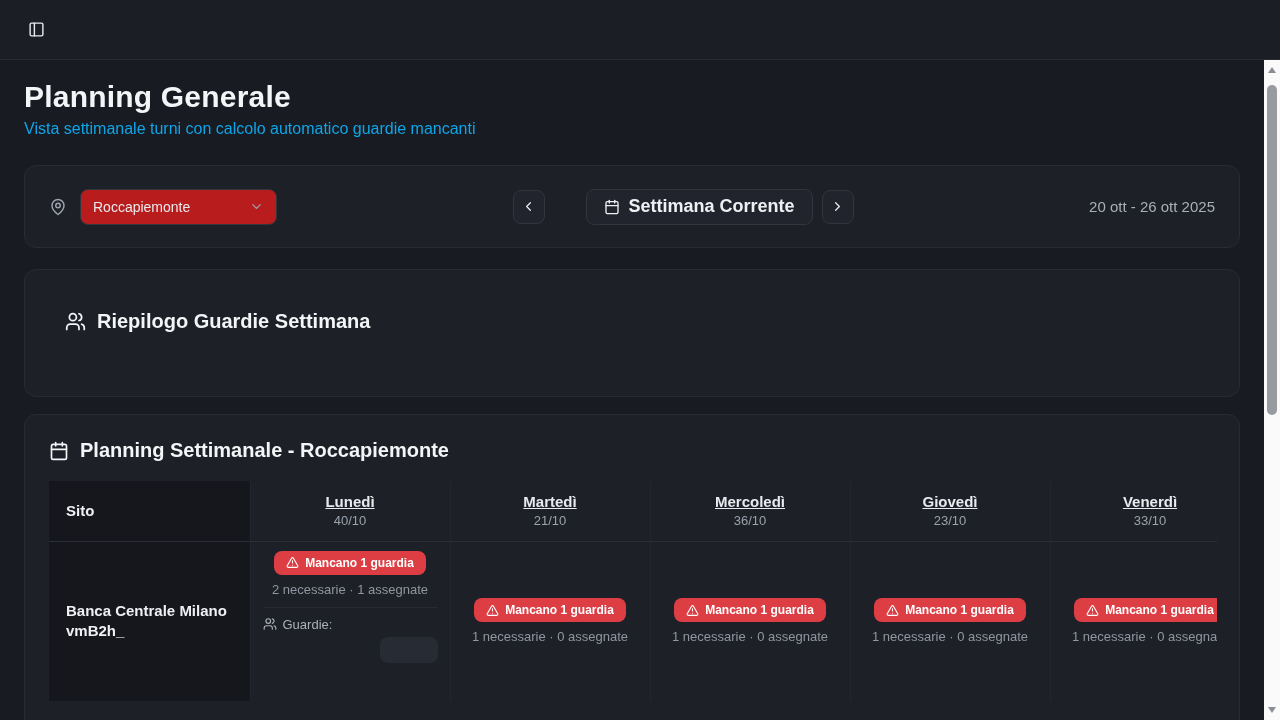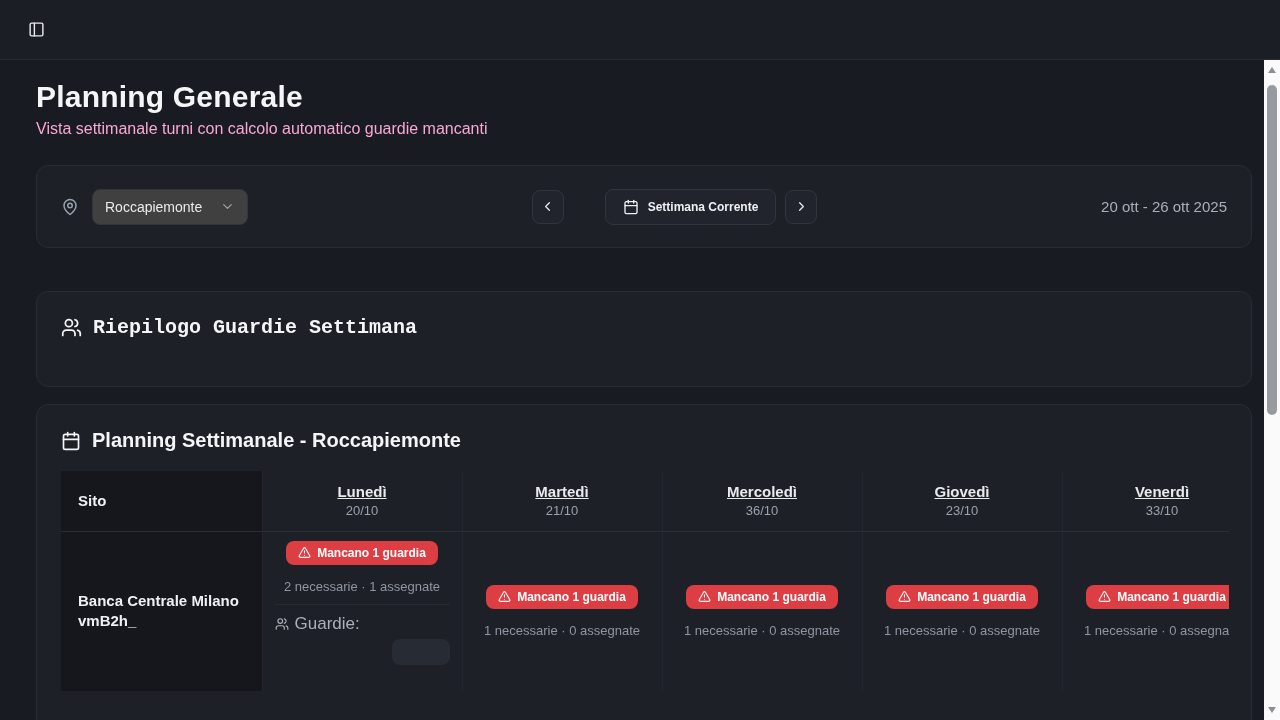--- a/index.html
+++ b/index.html
@@ -10,49 +10,49 @@
   }
   
   .topbar {
     height:60px; width:1280px; background:#1b1e25;
     border-bottom:1px solid #272b33; display:flex; align-items:center; padding:0 22px;
   }
   .icon-btn { width:28px; height:28px; display:flex; align-items:center; justify-content:center;
     background:transparent; border:none; cursor:pointer; border-radius:6px; }
   svg { display:block; }
   
-  .viewport { position:absolute; top:60px; left:12px; width:1264px; bottom:0; overflow:hidden; }
+  .viewport { position:absolute; top:60px; left:0; width:1264px; bottom:0; overflow:hidden; }
   .content { padding:20px 24px 0 24px; }
   
   .page-title { font-size:30px; font-weight:bold; color:#f3f5f7; letter-spacing:.2px; }
-  .page-subtitle { margin-top:6px; font-size:16px; color:#f9a8d4; }
+  .page-subtitle { margin-top:6px; font-size:16px; color:#0ea5e9; }
   
   .card {
     background:#1d2027; border:1px solid #272b33; border-radius:12px;
   }
   .toolbar-card { margin-top:27px; height:83px; display:flex; align-items:center; padding:0 24px; }
   .toolbar-left { display:flex; align-items:center; gap:13px; }
   .select {
-    width:156px; height:36px; background:#404040; border:1px solid #30353e; border-radius:8px;
+    width:197px; height:36px; background:#b91c1c; border:1px solid #30353e; border-radius:8px;
     display:flex; align-items:center; justify-content:space-between; padding:0 12px;
     font-size:14px; color:#e8eaed; cursor:pointer;
   }
   .toolbar-center { display:flex; align-items:center; gap:9px; margin-left:auto; margin-right:auto; }
   .nav-btn {
     width:32px; height:34px; background:#21242c; border:1px solid #30353e; border-radius:8px;
     display:flex; align-items:center; justify-content:center; cursor:pointer;
   }
   .week-btn {
     height:36px; background:#21242c; border:1px solid #30353e; border-radius:8px;
     display:flex; align-items:center; gap:9px; padding:0 17px; cursor:pointer;
-    font-size:12px; font-weight:bold; color:#eef0f3;margin-left:32px;
+    font-size:18px; font-weight:bold; color:#eef0f3;margin-left:32px;
   }
   .date-range { font-size:15px; color:#a9afb9; }
   
-  .summary-card { margin-top:43px; padding:24px;font-family:Liberation Mono, monospace; }
+  .summary-card { margin-top:21px; padding:40px; }
   .section-title-row { display:flex; align-items:center; gap:11px; }
   .section-title { font-size:20px; font-weight:bold; color:#f3f5f7; }
   .stats-grid { margin-top:23px; display:grid; grid-template-columns:repeat(3,1fr); gap:15px; }
   .stat-card { height:97px; border-radius:10px; display:flex; flex-direction:column;
     align-items:center; justify-content:center; gap:7px; border:1px solid transparent; }
   .stat-blue  { background:#1c2a44; border-color:#2c4166; }
   .stat-green { background:#1b2c25; border-color:#29463a; }
   .stat-red   { background:#2d2127; border-color:#4b2c34; }
   .stat-label { font-size:14px; color:#9aa2ad; }
   .stat-value { font-size:36px; font-weight:bold; line-height:1; }
@@ -70,23 +70,23 @@
   tbody tr { height:160px; }
   .td-site { background:#15171d; padding:0 17px; font-size:15px; font-weight:bold; color:#eef0f3;
     vertical-align:middle; line-height:20px; }
   .td-day { vertical-align:middle; padding:0 12px; }
   .td-day-first { vertical-align:top; padding:9px 12px 0 12px; }
   .shift-badge {
     width:fit-content; margin:0 auto; background:#dc3e44; color:#ffffff;
     font-size:12px; font-weight:bold; border-radius:8px; padding:5px 12px;
     display:flex; align-items:center; gap:6px; white-space:nowrap; cursor:pointer;
   }
-  .shift-detail { margin-top:14px; text-align:center; font-size:13px; color:#8f96a1; white-space:nowrap; }
+  .shift-detail { margin-top:7px; text-align:center; font-size:13px; color:#8f96a1; white-space:nowrap; }
   .cell-divider { margin-top:10px; border-top:1px solid #262a32; }
-  .guards-row { margin-top:9px; display:flex; align-items:center; gap:6px; font-size:17px; color:#aab0b9; }
+  .guards-row { margin-top:9px; display:flex; align-items:center; gap:6px; font-size:13px; color:#aab0b9; }
   .guard-chip { margin-top:5px; margin-left:auto; width:58px; height:26px; background:#272b33; border-radius:8px; }
   
   .scrollbar { position:absolute; top:60px; right:0; width:16px; bottom:0; background:#fafafa; }
   .sb-arrow { position:absolute; left:0; width:16px; height:16px; display:flex; align-items:center; justify-content:center; cursor:pointer; }
   .sb-up { top:2px; } .sb-down { bottom:2px; }
   .tri-up { width:0; height:0; border-left:4px solid transparent; border-right:4px solid transparent; border-bottom:6px solid #8a8f96; }
   .tri-down { width:0; height:0; border-left:4px solid transparent; border-right:4px solid transparent; border-top:6px solid #8a8f96; }
   .sb-thumb { position:absolute; top:25px; left:3px; width:10px; height:330px; background:#979b9f; border-radius:5px; cursor:pointer; }
 </style>
 </head>
@@ -193,21 +193,21 @@
               <col class="c-day">
               <col class="c-day">
               <col class="c-day">
               <col class="c-day">
             </colgroup>
           <thead>
             <tr>
               <th class="th-site">Sito</th>
               <th class="th-day">
                 <div class="day">Lunedì</div>
-                <div class="date">20/10</div>
+                <div class="date">40/10</div>
               </th>
               <th class="th-day">
                 <div class="day">Martedì</div>
                 <div class="date">21/10</div>
               </th>
               <th class="th-day">
                 <div class="day">Mercoledì</div>
                 <div class="date">36/10</div>
               </th>
               <th class="th-day">

